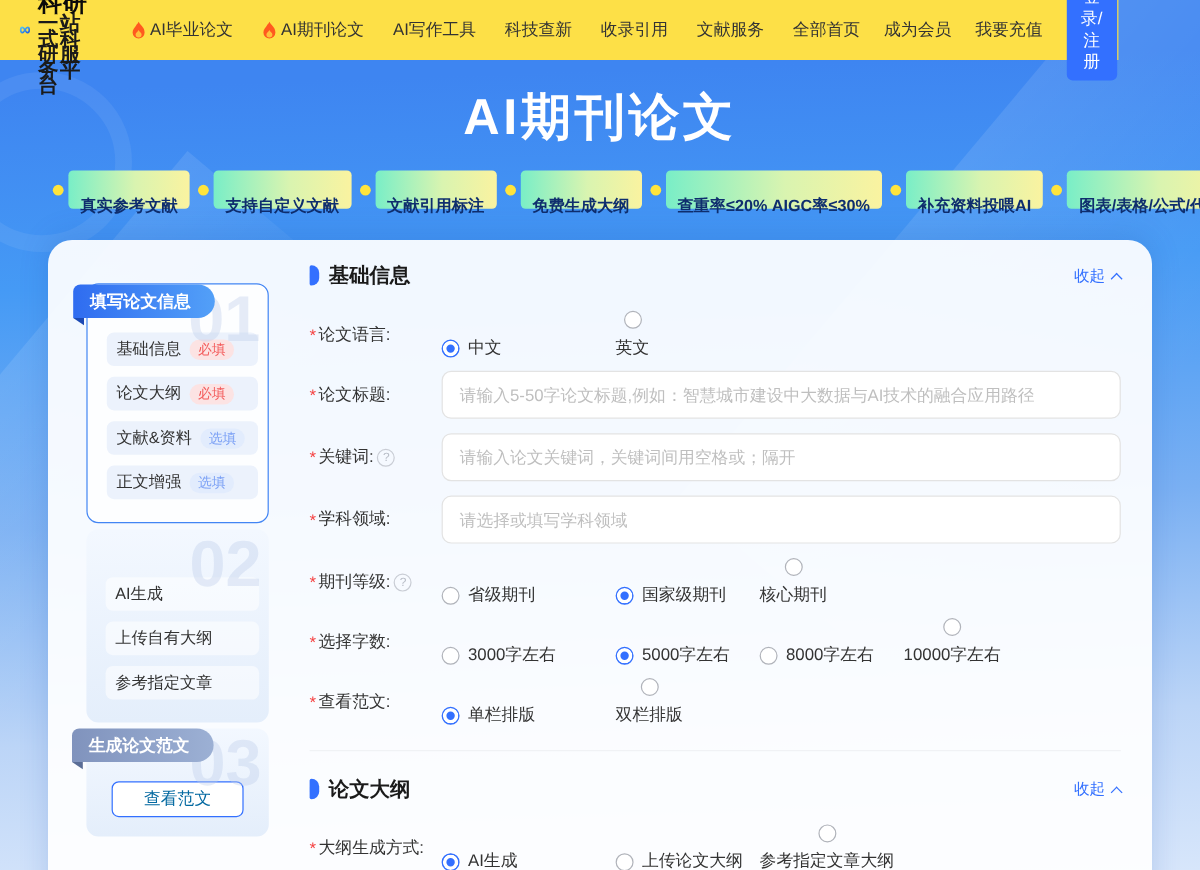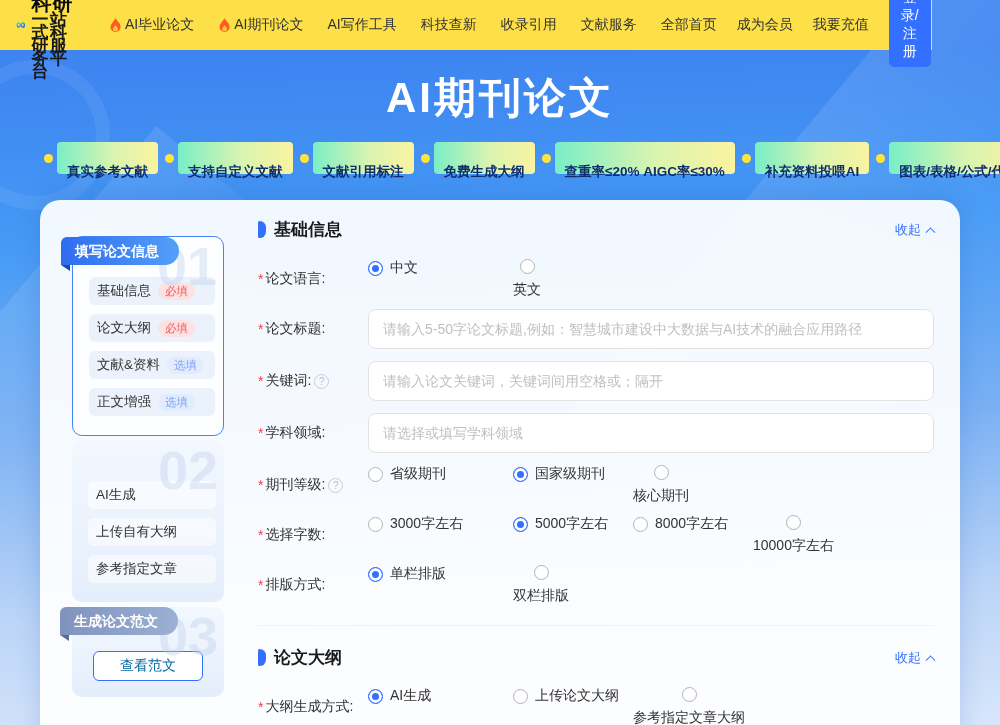--- a/index.html
+++ b/index.html
@@ -61,21 +61,21 @@
   .sec-head h2 { font-size:17px; font-weight:700; color:#1a1a1a; }
   .collapse { margin-left:auto; display:flex; align-items:center; color:#3370ff; font-size:13px; cursor:pointer; text-decoration:none; }
   .chev-up { width:7px; height:7px; border-left:1.6px solid #3370ff; border-top:1.6px solid #3370ff; transform:rotate(45deg) translate(2px,2px); margin-left:6px; }
   .row { display:flex; align-items:center; margin-bottom:10px; min-height:30px; }
   .row.input-row { margin-bottom:12px; }
   .lbl { width:110px; flex:none; font-size:14px; color:#333; display:flex; align-items:center; }
   .star { color:#f53f3f; margin-right:2px; }
   .help { width:15px; height:15px; border:1px solid #c9cdd5; border-radius:50%; color:#b7bcc6; font-size:10px; display:inline-flex; align-items:center; justify-content:center; margin-left:3px; flex:none; }
   .txt { flex:1; height:40px; border:1px solid #e3e3e3; border-radius:8px; padding:0 14px; font-size:14px; color:#333; background:#fff; font-family:inherit; outline:none; }
   .txt::placeholder { color:#bfbfbf; }
-  .radios { display:flex; align-items:flex-start; }
+  .radios { display:flex; align-items:flex-end; }
   .ro { display:flex; align-items:center; gap:7px; width:120px; font-size:14px; color:#333; cursor:pointer; white-space:nowrap; }
   .ro.w1 { width:145px; }
   .ro.last { width:auto;flex-direction:column; }
   .rc { width:15px; height:15px; border:1px solid #b0b3ba; border-radius:50%; background:#fff; flex:none; }
   .ro.checked .rc { border-color:#3370ff; background:#3370ff; box-shadow:inset 0 0 0 3px #fff; }
   .sec2 { border-top:1px solid #f0f2f5; padding-top:20px; margin-top:20px; }
 
   
   .flame { width:13px; height:15px; flex:none; }
   .logo-mark { width:44px; height:30px; }
@@ -321,21 +321,21 @@
         <label class="ro last">
             <span class="rc"></span>
             <span>10000字左右</span>
           </label>
       </div>
     </div>
 
     <div class="row">
       <div class="lbl">
           <span class="star">*</span>
-          <span>排版方式:</span>
+          <span>查看范文:</span>
         </div>
       <div class="radios">
         <label class="ro w1 checked">
             <span class="rc"></span>
             <span>单栏排版</span>
           </label>
         <label class="ro last">
             <span class="rc"></span>
             <span>双栏排版</span>
           </label>

